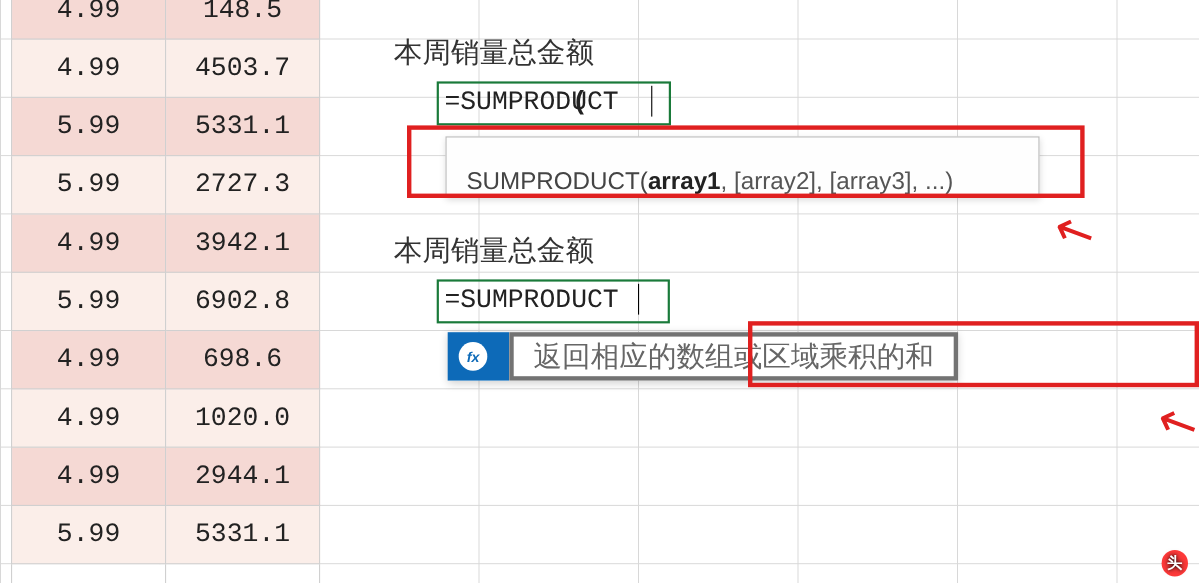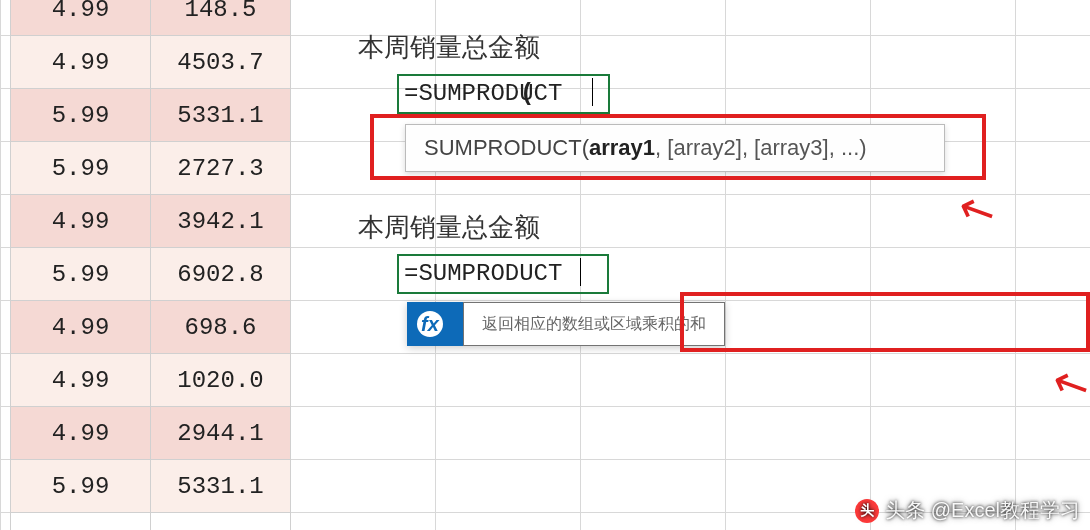--- a/index.html
+++ b/index.html
@@ -68,21 +68,21 @@
       width: 1px; height: 28px;
       background: #000;
     }
     .tooltip1 {
       position: absolute;
       top: 124px; left: 405px;
       width: 540px; height: 48px;
       border: 1px solid #bbb;
       background: #fefefe;
       box-shadow: 0 2px 6px rgba(0,0,0,.15);
-      padding: 10px 18px;
+      padding: 27px 18px;
       font-size: 22px; color: #555;
     }
     .tooltip1 .fn { color: #444; }
     .tooltip1 strong { color: #222; font-weight: 700; }
     .red-box1 {
       position: absolute;
       top: 114px; left: 370px;
       width: 616px; height: 66px;
       border: 4px solid #e02020;
     }
@@ -131,32 +131,32 @@
       padding: 0 20px 0 10px;
       font-size: 22px;
       font-weight: 600;
       gap: 10px;
     }
     .fx-icon {
       width: 26px; height: 26px;
       border-radius: 50%;
       background: #fff;
       color: #0d6ab8;
-      font-size: 20px;
+      font-size: 13px;
       font-style: italic;
       font-weight: 700;
       display: flex;
       align-items: center;
       justify-content: center;
     }
     .ac-desc {
       background: #fff;
-      border: 1px solid #737373;
+      border: 4px solid #737373;
       color: #666;
-      font-size: 16px;
+      font-size: 26px;
       padding: 0 18px;
       display: flex;
       align-items: center;
     }
     .red-box2 {
       position: absolute;
       top: 292px; left: 680px;
       width: 410px; height: 60px;
       border: 4px solid #e02020;
     }
@@ -263,14 +263,13 @@
   <div class="ac-item">
     <span class="fx-icon">fx</span>
   </div>
   <div class="ac-desc">返回相应的数组或区域乘积的和</div>
 </div>
 <div class="red-box2"></div>
 <div class="arrow2">↖</div>
 
 <div class="watermark">
   <span class="wm-logo">头</span>
-  <span>头条 @Excel教程学习</span>
 </div>
 
 </body></html>

